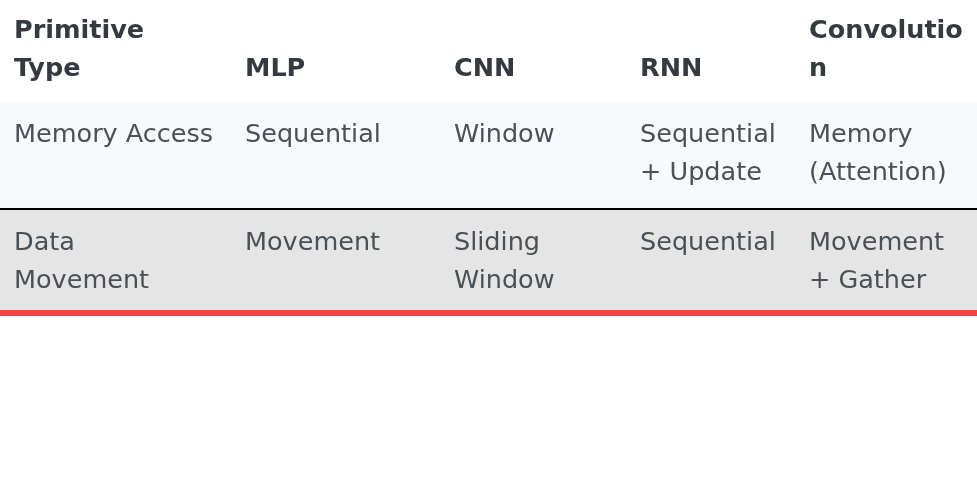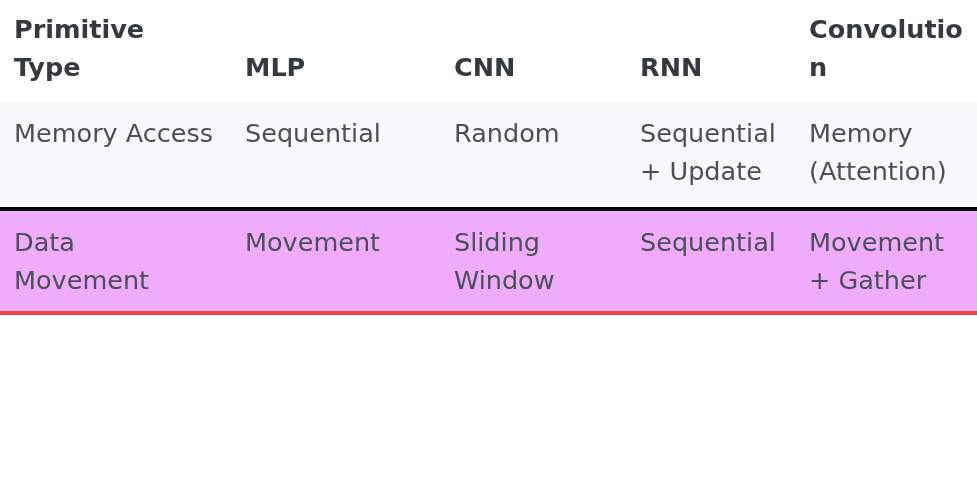--- a/index.html
+++ b/index.html
@@ -61,25 +61,25 @@
   .comparison-table tbody td {
     color: #495057;
     font-weight: normal;
   }
 
   .comparison-table tbody tr.row-odd td {
     background: #e9ecef;
   }
   .comparison-table tbody tr.row-even td {
     background: #f8f9fa;
-    border-bottom: 4px solid #000000;
+    border-bottom: 2px solid #000000;
   }
   .comparison-table tbody tr.row-last td {
-    background: #f0abfc;
-    border-bottom: 4px solid #ef4444;
+    background: #e5e5e5;
+    border-bottom: 6px solid #ef4444;
   }
 
   .comparison-table tbody tr.row-odd td { height: 182px; box-sizing: border-box; }
   .comparison-table tbody tr.row-even td { height: 107px; box-sizing: border-box; }
   .comparison-table tbody tr.row-last td { height: 104px; box-sizing: border-box; }
 </style>
 </head>
 <body>
 
 <table class="comparison-table">
@@ -106,21 +106,21 @@
       </th>
       <th scope="col">
         <span class="hdr-wrap">Convolution</span>
       </th>
     </tr>
   </thead>
   <tbody>
     <tr class="row-even">
       <td>Memory Access</td>
       <td>Sequential</td>
-      <td>Random</td>
+      <td>Window</td>
       <td>Sequential + Update</td>
       <td>Memory (Attention)</td>
     </tr>
     <tr class="row-last">
       <td>Data Movement</td>
       <td>Movement</td>
       <td>Sliding Window</td>
       <td>Sequential</td>
       <td>Movement + Gather</td>
     </tr>

